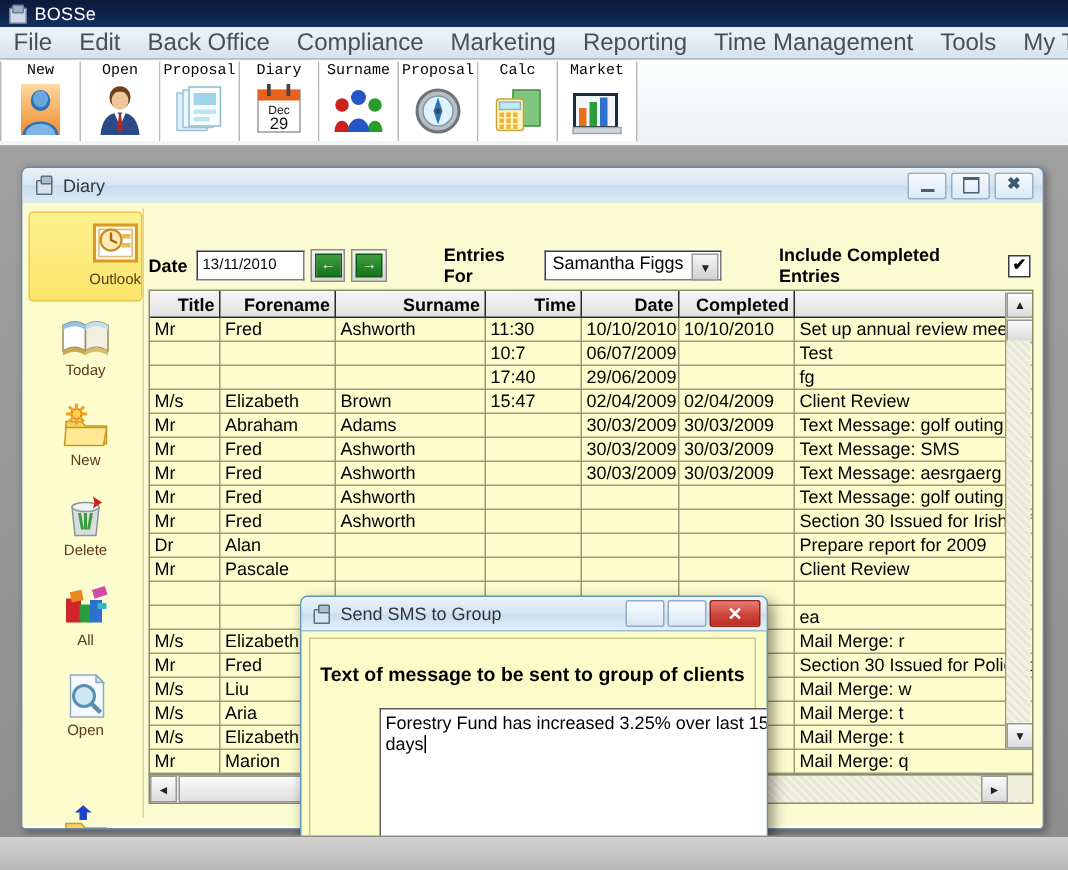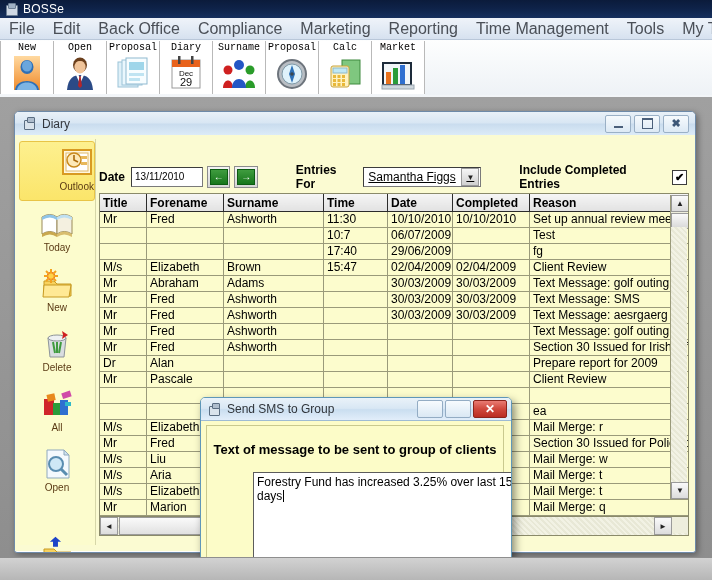--- a/index.html
+++ b/index.html
@@ -137,24 +137,23 @@
     background:linear-gradient(to bottom,#f4f4f4,#d6d6d6);
     border:1px solid #8c8c8c;
     display:flex;align-items:center;justify-content:center;
   }
   .navbtn .arrowbox{
     width:16px;height:14px;background:linear-gradient(to bottom,#3f9c3f,#17761b);
     border:1px solid #0c5c12;display:flex;align-items:center;justify-content:center;
     color:#fff;font-size:10px;line-height:10px;
   }
   .combo{
-    display:flex;align-items:center;background:#fff;
+    display:flex;background:#fff;
     border:1px solid #7a7a7a;border-top-color:#3c3c3c;border-left-color:#3c3c3c;
     height:18px;
-    text-decoration:underline;
   }
   .combo .cval{font-size:12px;color:#000;padding:0 4px;width:88px;white-space:nowrap;}
   .combo .cbtn{
     width:16px;height:16px;margin:1px;
     background:linear-gradient(to bottom,#f6f6f6,#d0d0d0);
     border:1px solid #9a9a9a;display:flex;align-items:center;justify-content:center;
     font-size:8px;color:#222;
   }
   .chk{
     width:13px;height:13px;background:#fff;border:1px solid #3c3c3c;
@@ -164,21 +163,21 @@
 
   
   .gridwrap{
     position:absolute;left:84px;top:58px;width:588px;height:322px;
     border:1px solid #8a8a6a;background:#fcfccd;overflow:hidden;
   }
   table.grid{border-collapse:collapse;width:570px;table-layout:fixed;}
   table.grid th{
     background:linear-gradient(to bottom,#f5f5f5,#e2e2e2);
     border-right:1px solid #2b2b2b;border-bottom:1px solid #2b2b2b;
-    font-size:12px;font-weight:bold;color:#000;text-align:left;
+    font-size:12px;font-weight:bold;color:#000;text-align:right;
     padding:1px 3px;height:15px;
   }
   table.grid td{
     border-right:1px solid #9a9a7a;border-bottom:1px solid #9a9a7a;
     font-size:12px;color:#000;padding:0 3px;height:15px;line-height:15px;
     background:#fcfccd;white-space:nowrap;overflow:hidden;
   }
   .c0{width:40px}.c1{width:70px}.c2{width:93px}.c3{width:57px}
   .c4{width:58px}.c5{width:70px}.c6{width:182px}
 

